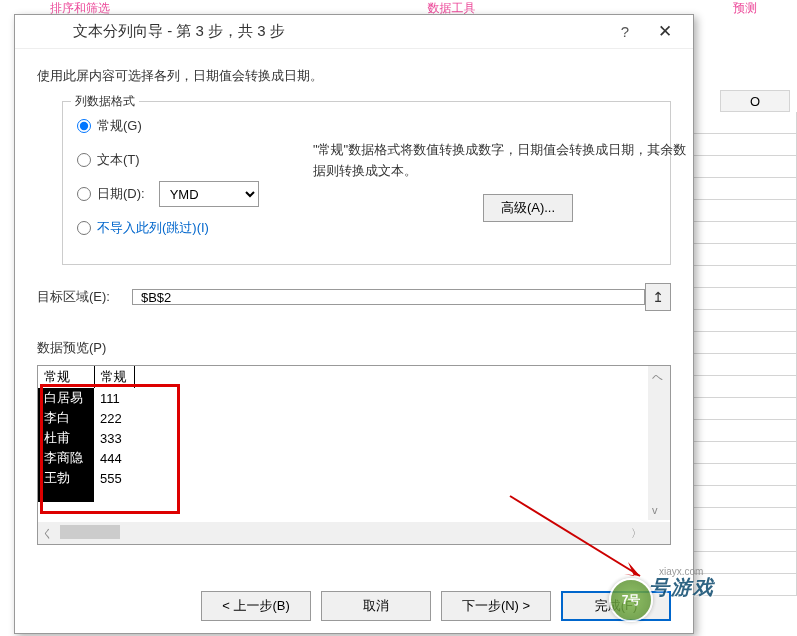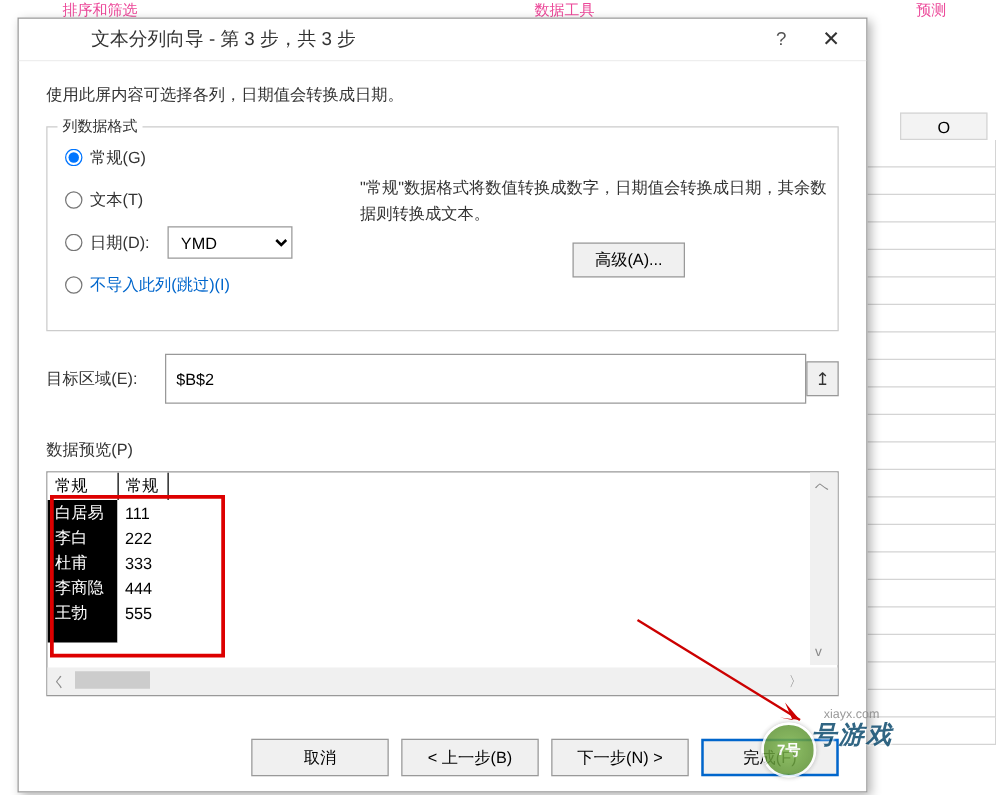--- a/index.html
+++ b/index.html
@@ -35,21 +35,21 @@
     .format-row label { font-size: 13px; }
     .format-row select { margin-left: 14px; width: 100px; height: 26px; border: 1px solid #999; background: #fff; font-size: 13px; padding-left: 6px; }
     .skip-radio { accent-color: #0066cc; }
     .skip-label { color: #0066cc; }
     
     .right-info { position: absolute; left: 250px; top: 38px; width: 380px; font-size: 13px; line-height: 1.6; }
     .adv-btn { position: absolute; left: 420px; top: 92px; width: 90px; height: 28px; border: 1px solid #999; background: #f0f0f0; font-size: 13px; cursor: pointer; }
     
     .target-row { display: flex; align-items: center; margin-bottom: 28px; }
     .target-row label { margin-right: 22px; }
-    .target-row input { flex: 1; height: 40px; border: 1px solid #999; padding: 0 8px; font-size: 13px; }
+    .target-row input { flex: 1; height: 16px; border: 1px solid #999; padding: 0 8px; font-size: 13px; }
     .target-row .ref-btn { width: 26px; height: 28px; border: 1px solid #999; background: #f0f0f0; margin-left: 0; cursor: pointer; display: flex; align-items: center; justify-content: center; font-size: 14px; }
     
     .preview-label { margin-bottom: 8px; }
     .preview-box { border: 1px solid #999; height: 180px; position: relative; background: #fff; }
     .preview-table-wrap { position: absolute; top: 0; left: 0; right: 24px; bottom: 24px; overflow: hidden; }
     .preview-table { font-family: "SimSun", monospace; font-size: 13px; border-collapse: collapse; }
     .preview-table th { background: #fff; color: #000; font-weight: normal; text-align: left; padding: 2px 6px; border-right: 1px solid #000; }
     .preview-table td { padding: 1px 6px; }
     .preview-table .col1 { background: #000; color: #fff; width: 56px; }
     .preview-table .col2 { background: #fff; color: #000; width: 40px; }
@@ -113,21 +113,21 @@
 <div class="dialog">
   <div class="titlebar">
     <span class="title">文本分列向导 - 第 3 步，共 3 步</span>
     <span class="help">?</span>
     <span class="close">✕</span>
   </div>
 
   <div class="content">
     <div class="desc">使用此屏内容可选择各列，日期值会转换成日期。</div>
 
-    <div class="format-group" style="position:relative;">
+    <div class="format-group" style="position:relative;margin-left:25px;">
       <span class="legend">列数据格式</span>
 
       <div class="format-row">
         <input type="radio" name="fmt" checked="" style="">
         <label><span>常规(G)</span></label>
       </div>
       <div class="format-row">
         <input type="radio" name="fmt" style="">
         <label><span>文本(T)</span></label>
       </div>
@@ -198,22 +198,22 @@
       </div>
       <div class="preview-scroll-h">
         <span class="arrow-l">く</span>
         <div class="thumb"></div>
         <span class="arrow-r">〉</span>
       </div>
     </div>
   </div>
 
   <div class="button-row">
+    <button>&lt; 上一步(B)</button>
     <button>取消</button>
-    <button>&lt; 上一步(B)</button>
     <button>下一步(N) &gt;</button>
     <button class="finish">完成(F)</button>
   </div>
 </div>
 
 <svg class="arrow-annotation" viewBox="0 0 180 100">
   <line x1="10" y1="10" x2="140" y2="90" stroke="#c00" stroke-width="2"></line>
   <polygon points="140,90 128,76 134,90 124,88" fill="#c00"></polygon>
 </svg>
 

